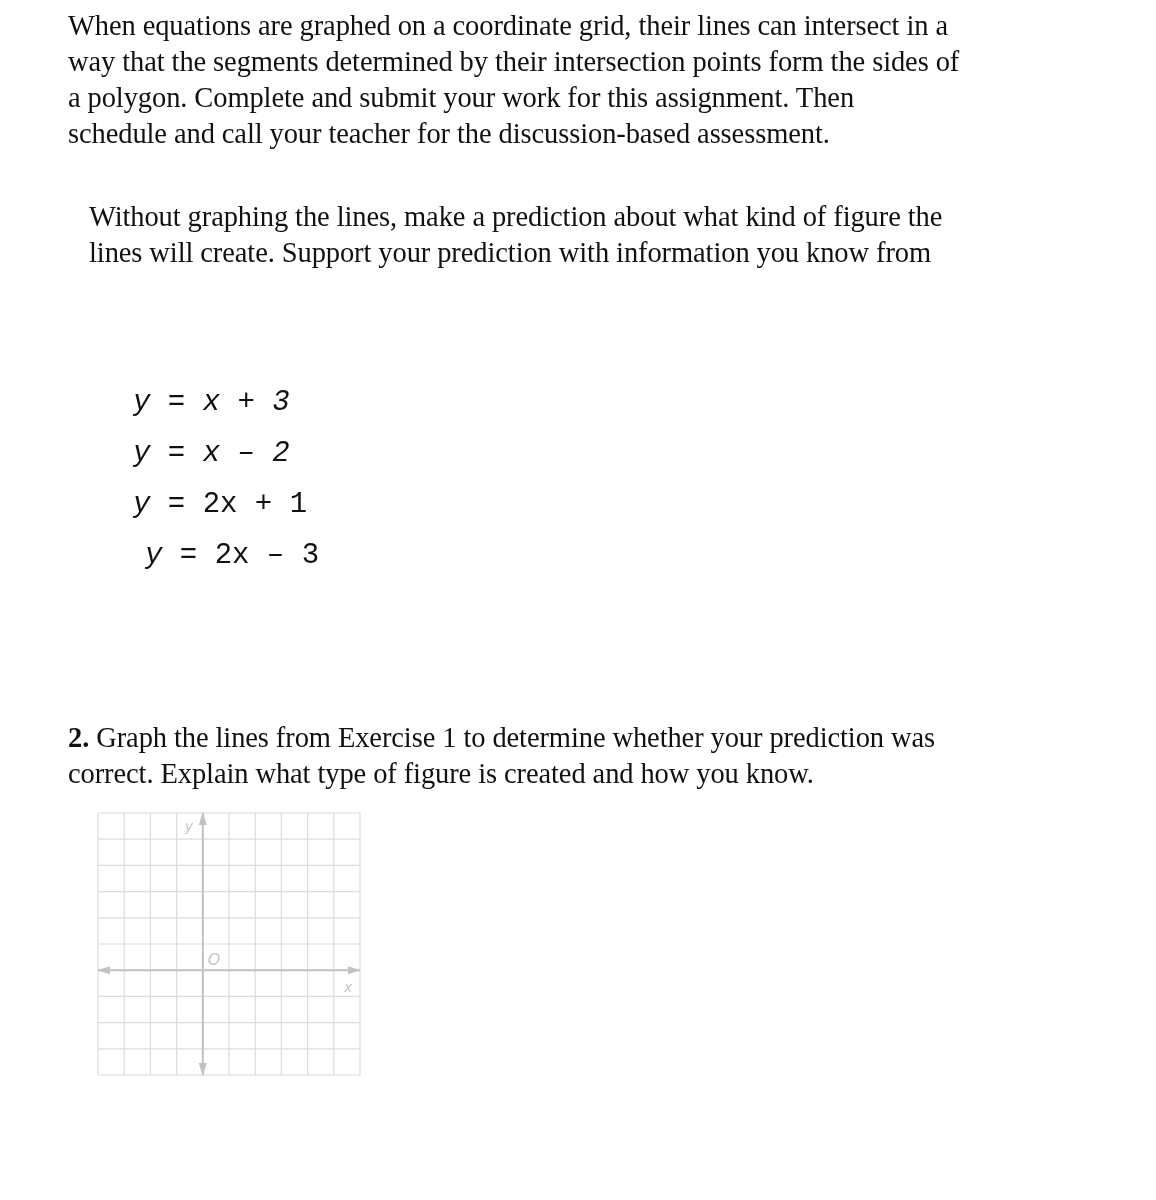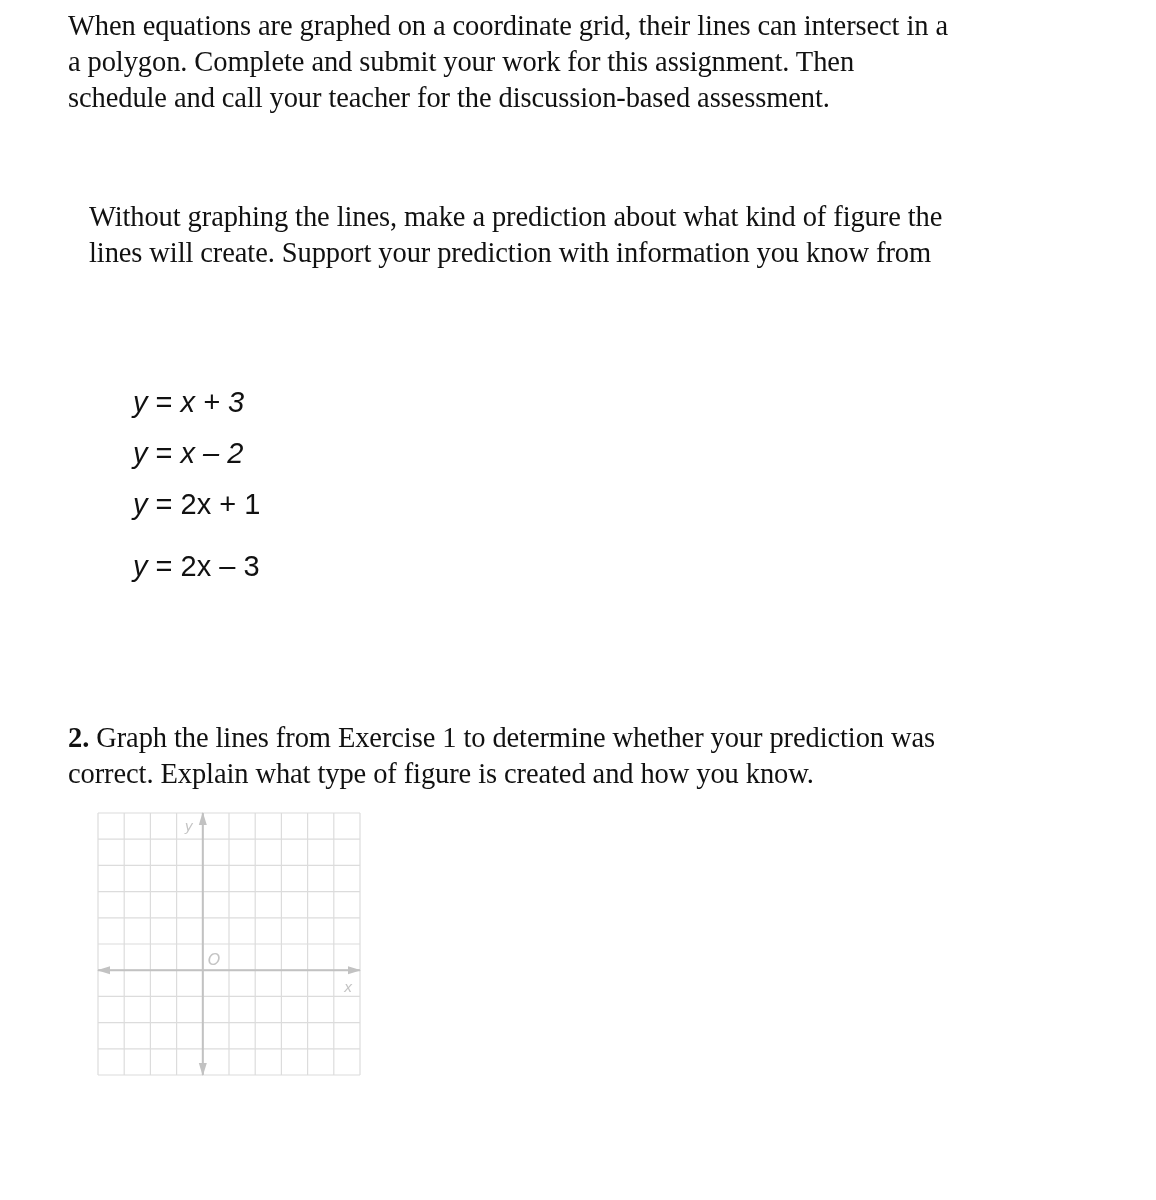--- a/index.html
+++ b/index.html
@@ -4,42 +4,43 @@
 <style>
   html, body { margin:0; padding:0; background:#ffffff; }
   body { width:1156px; height:1200px; position:relative; overflow:hidden;
          font-family:"Liberation Serif", "DejaVu Serif", serif; color:#111; }
   .para { position:absolute; font-size:28.5px; line-height:36px; letter-spacing:-0.1px; }
   #intro { left:68px; top:8px; width:1060px; }
   #q1 { left:68px; top:199px; width:1010px; }
   #q1 .indent { padding-left:21px; display:block; }
   #q2 { left:68px; top:720px; width:1010px; }
   .num { font-weight:bold; }
-  .eq { position:absolute; left:133px; font-size:29px; font-family:Liberation Sans, sans-serif; }
+  .eq { position:absolute; left:133px; font-size:29px; font-family:Liberation Mono, monospace; }
   .eq i { font-style:italic; }
   #grid { position:absolute; left:96px; top:810px; }
 </style>
 </head>
 <body>
 
 <div class="para" id="intro">
   <div>When equations are graphed on a coordinate grid, their lines can intersect in a</div>
+  <div>way that the segments determined by their intersection points form the sides of</div>
   <div>a polygon.  Complete and submit your work for this assignment.  Then</div>
   <div>schedule and call your teacher for the discussion-based assessment.</div>
 </div>
 
 <div class="para" id="q1">
   <span class="indent">Without graphing the lines, make a prediction about what kind of figure the</span>
   <span class="indent">lines will create.  Support your prediction with information you know from</span>
 </div>
 
 <div class="eq" style="top:386px;"><i>y</i><span> = </span><i>x + 3</i></div>
 <div class="eq" style="top:437px;"><i>y</i><span> = </span><i>x – 2</i></div>
 <div class="eq" style="top:488px;"><i>y</i><span> = </span><span>2x + 1</span></div>
-<div class="eq" style="top:550px;"><i>y</i><span> = </span><span>2x – 3</span></div>
+<div class="eq" style="top:539px;margin-left:12px;"><i>y</i><span> = </span><span>2x – 3</span></div>
 
 <div class="para" id="q2">
   <div><span class="num">2.</span><span> Graph the lines from Exercise 1 to determine whether your prediction was</span></div>
   <div>correct.  Explain what type of figure is created and how you know.</div>
 </div>
 
 <svg id="grid" width="270" height="272">
   <g id="grid-lines">
       <line x1="2" y1="3" x2="2" y2="265" stroke="#dcdcdc" stroke-width="1.2"></line>
       <line x1="28.2" y1="3" x2="28.2" y2="265" stroke="#dcdcdc" stroke-width="1.2"></line>

